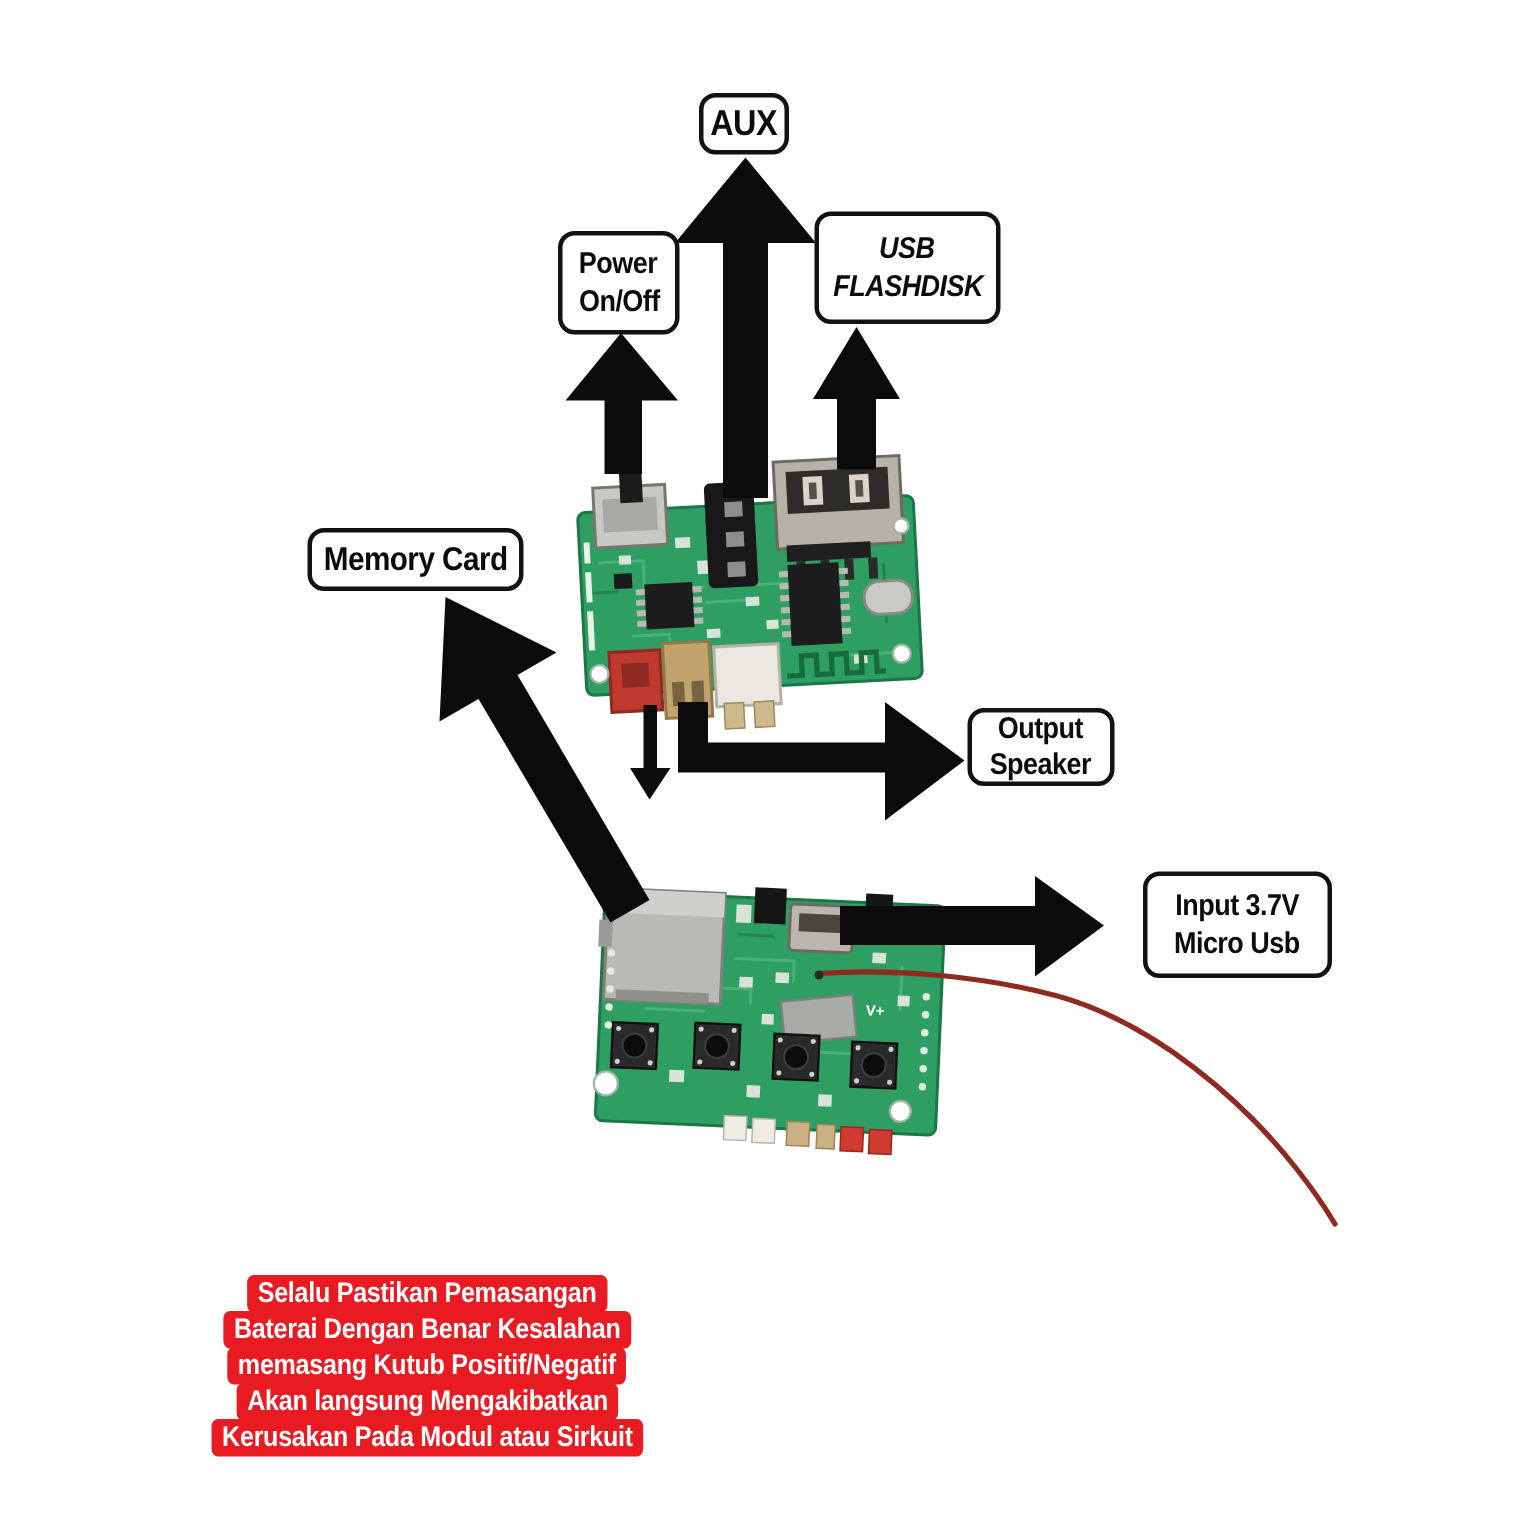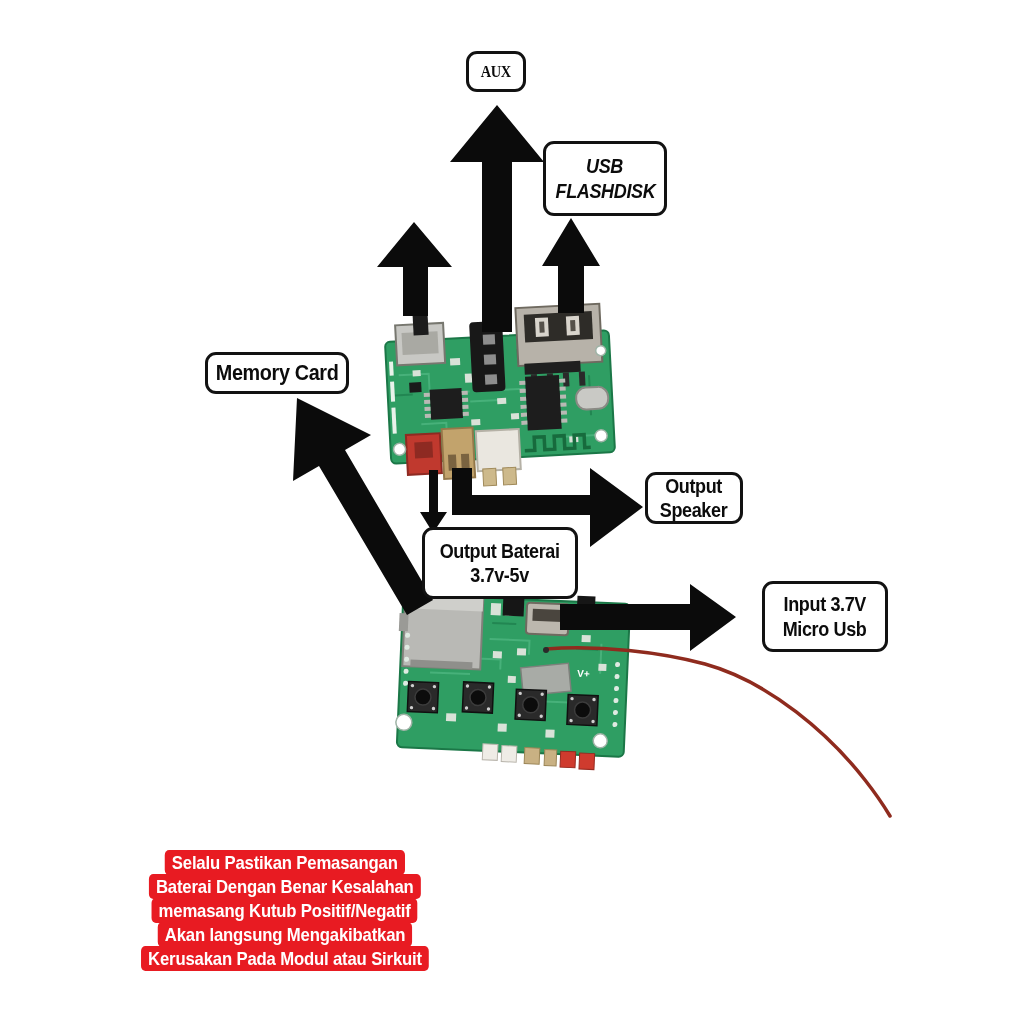--- a/index.html
+++ b/index.html
@@ -8,21 +8,21 @@
     font-family:"Liberation Sans",sans-serif;
   }
   #gfx{position:absolute;left:0;top:0;}
   .lbl{
     position:absolute;box-sizing:border-box;background:#ffffff;border:3px solid #121212;
     border-radius:11px;display:flex;flex-direction:column;align-items:center;justify-content:center;
     font-weight:bold;color:#0c0c0c;letter-spacing:-0.4px;line-height:1.22;text-align:center;
     white-space:nowrap;font-size:20px;z-index:5;
   }
   .lbl span{display:block;transform:scaleX(0.9);}
-  #lbl-aux{left:466px;top:51px;width:60px;height:41px;font-size:16px;font-family:Liberation Serif, serif;}
+  #lbl-aux{left:466px;top:62px;width:60px;height:41px;font-size:24px;}
   #lbl-power{left:372px;top:154px;width:81px;height:69px;}
   #lbl-usb{left:543px;top:141px;width:124px;height:75px;font-style:italic;}
   #lbl-memory{left:205px;top:352px;width:144px;height:42px;font-size:22px;}
   #lbl-speaker{left:645px;top:472px;width:98px;height:52px;}
   #lbl-baterai{left:422px;top:527px;width:156px;height:72px;}
   #lbl-input{left:734px;top:581px;width:126px;height:71px;margin-left:28px;}
   #warning{
     position:absolute;left:285px;top:851px;transform:translateX(-50%);
     display:flex;flex-direction:column;align-items:center;z-index:5;
   }
@@ -255,34 +255,34 @@
       <polygon points="297,398 371,435 345,450 433,600 407,615 319,466 293,481"></polygon>
       <polygon points="452,468 472,468 472,495 590,495 590,468 643,507 590,547 590,515 452,515"></polygon>
       <polygon points="429,470 438,470 438,512 447,512 433,533 420,512 429,512"></polygon>
       <polygon points="560,604 690,604 690,584 736,617 690,651 690,630 560,630"></polygon>
     </g>
   </svg>
 
   <div class="lbl" id="lbl-aux">
     <span>AUX</span>
   </div>
+  <div class="lbl" id="lbl-power">
+    <span>Power</span>
+    <span>On/Off</span>
+  </div>
   <div class="lbl" id="lbl-usb">
     <span>USB</span>
     <span>FLASHDISK</span>
   </div>
   <div class="lbl" id="lbl-memory">
     <span>Memory Card</span>
   </div>
   <div class="lbl" id="lbl-speaker">
     <span>Output</span>
     <span>Speaker</span>
-  </div>
-  <div class="lbl" id="lbl-baterai">
-    <span>Output Baterai</span>
-    <span>3.7v-5v</span>
   </div>
   <div class="lbl" id="lbl-input">
     <span>Input 3.7V</span>
     <span>Micro Usb</span>
   </div>
 
   <div id="warning">
     <div class="warn-line">Selalu Pastikan Pemasangan</div>
     <div class="warn-line">Baterai Dengan Benar Kesalahan</div>
     <div class="warn-line">memasang Kutub Positif/Negatif</div>

